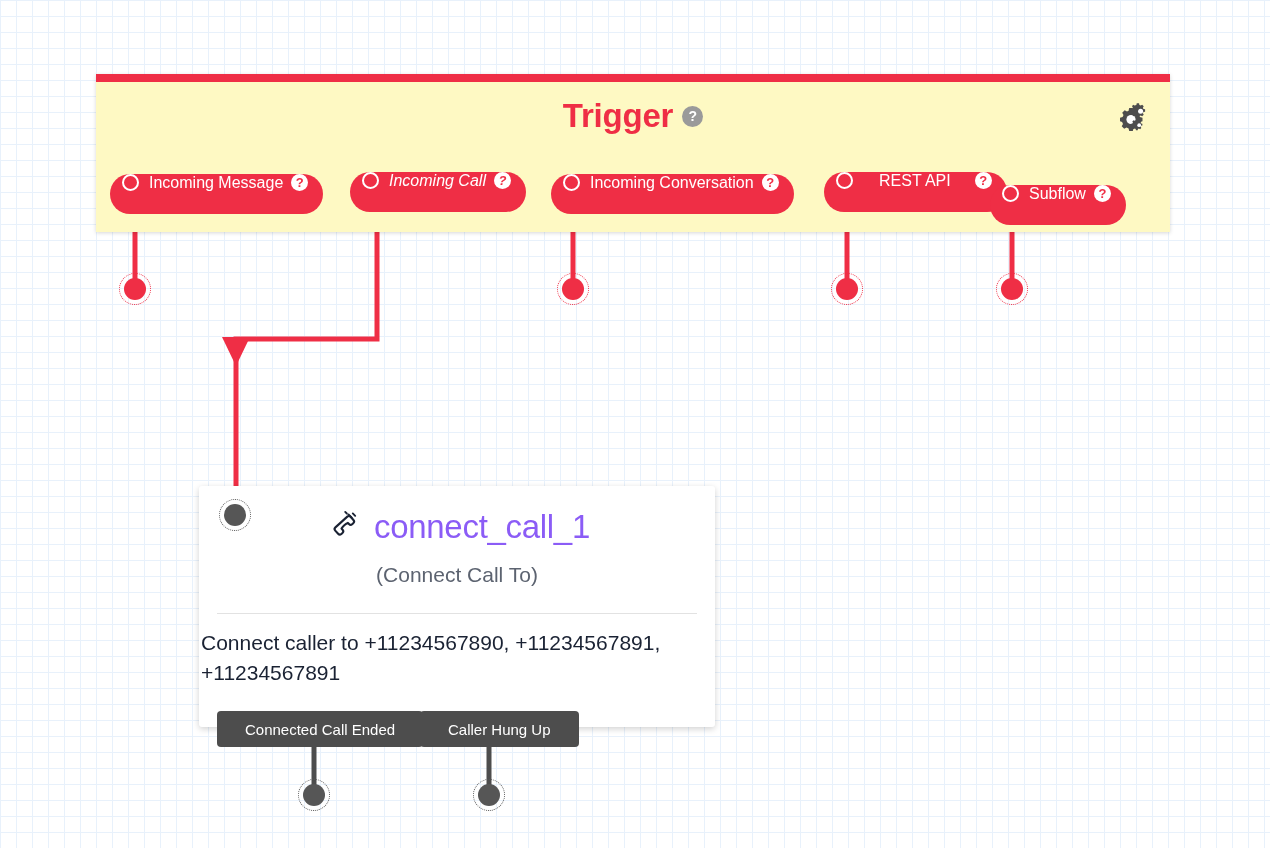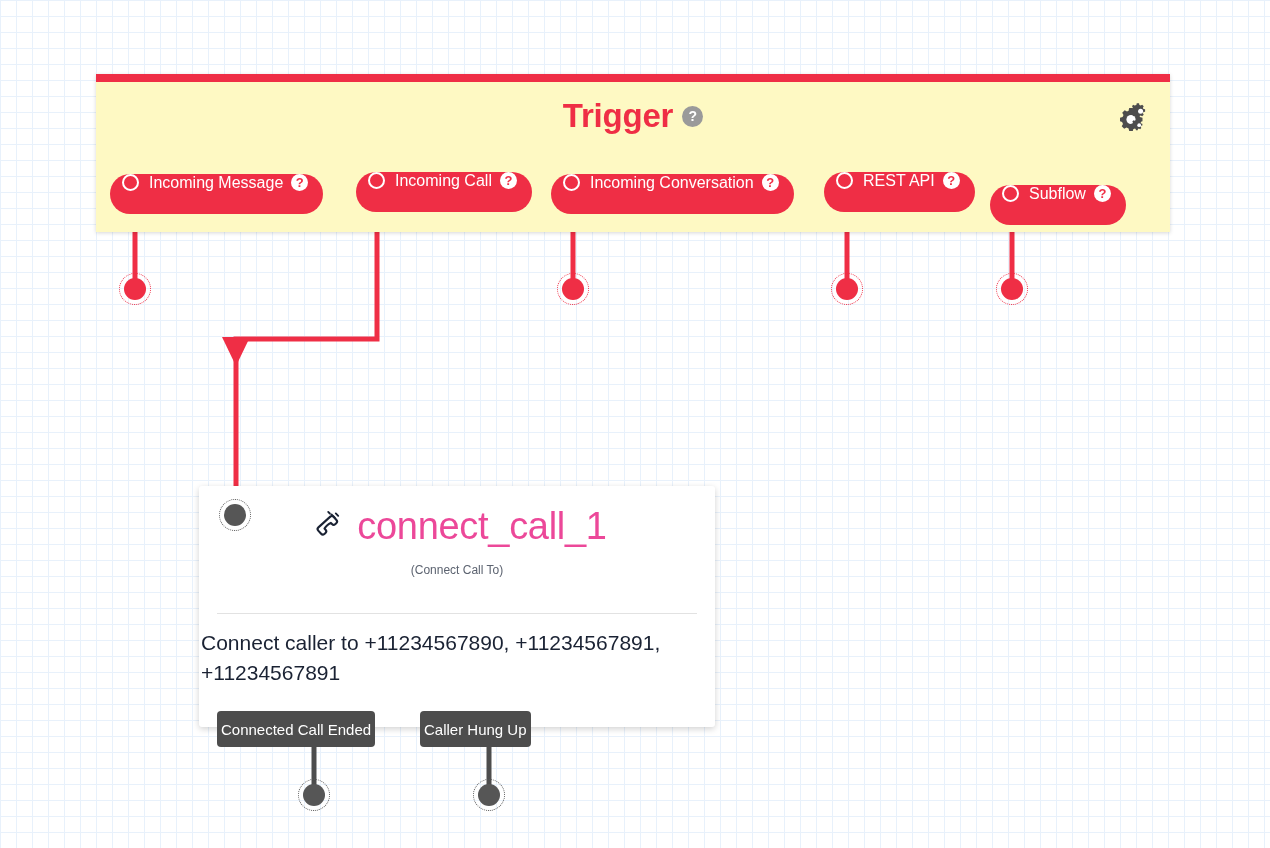--- a/index.html
+++ b/index.html
@@ -168,29 +168,29 @@
     padding-top: 18px;
     height: 44px;
     box-sizing: content-box;
   }
   #node-phone-icon {
     margin-right: 14px;
     display: flex;
     align-items: center;
   }
   #node-title {
-    font-size: 38px;
-    color: #ec4899;
+    font-size: 33px;
+    color: #8b5cf6;
     letter-spacing: -0.3px;
     line-height: 1;
   }
   #node-subtitle {
     text-align: center;
     color: #5c6370;
-    font-size: 12px;
+    font-size: 21px;
     margin-top: 15px;
   }
   #node-divider {
     position: absolute;
     left: 18px;
     top: 127px;
     width: 480px;
     height: 1px;
     background: #e2e2e2;
   }
@@ -203,21 +203,21 @@
     color: #1a2233;
     line-height: 1.45;
   }
 
   
   .out-chip {
     position: absolute;
     display: inline-flex;
     align-items: center;
     height: 36px;
-    padding: 0 4px;
+    padding: 0 28px;
     border-radius: 4px;
     background: #4d4d4d;
     color: #ffffff;
     font-size: 15px;
     white-space: nowrap;
     cursor: pointer;
     box-sizing: border-box;
   }
 
   
@@ -286,33 +286,33 @@
     </svg>
   </div>
 
   <div id="pill-row">
     <div class="pill" style="left:0px; top:12px;">
       <span class="pill-radio"></span>
       <span class="pill-label">Incoming Message</span>
       <span class="pill-help">?</span>
     </div>
 
-    <div class="pill" style="left:246px; top:10px;">
+    <div class="pill" style="left:240px; top:10px;font-style:italic;">
       <span class="pill-radio"></span>
       <span class="pill-label">Incoming Call</span>
       <span class="pill-help">?</span>
     </div>
 
     <div class="pill" style="left:441px; top:12px;">
       <span class="pill-radio"></span>
       <span class="pill-label">Incoming Conversation</span>
       <span class="pill-help">?</span>
     </div>
 
-    <div class="pill" style="left:714px; top:10px;">
+    <div class="pill" style="left:714px; top:10px;gap:16px;">
       <span class="pill-radio"></span>
       <span class="pill-label">REST API</span>
       <span class="pill-help">?</span>
     </div>
 
     <div class="pill" style="left:880px; top:10px;margin-top:13px;">
       <span class="pill-radio"></span>
       <span class="pill-label">Subflow</span>
       <span class="pill-help">?</span>
     </div>

